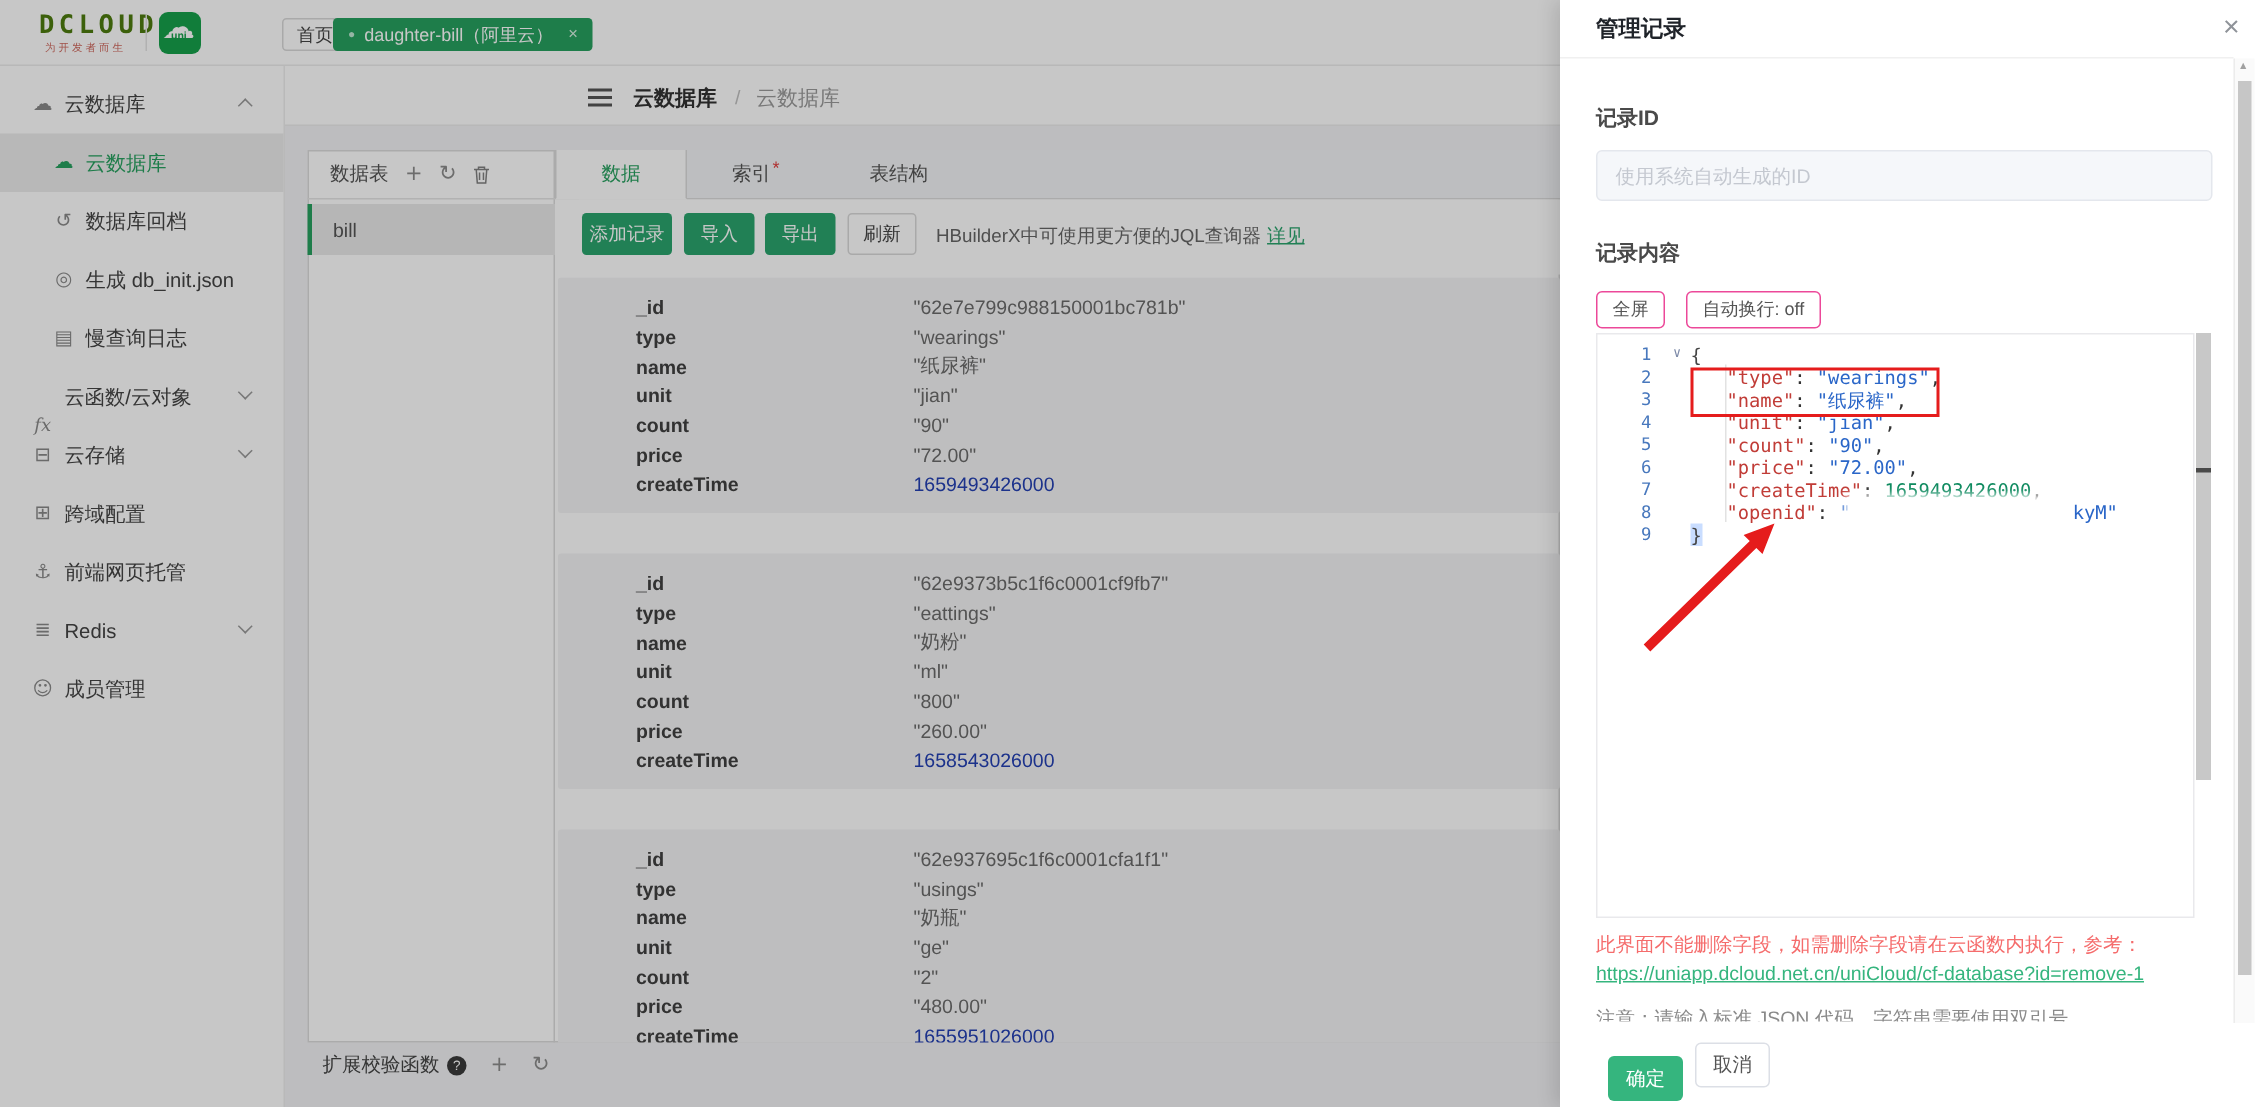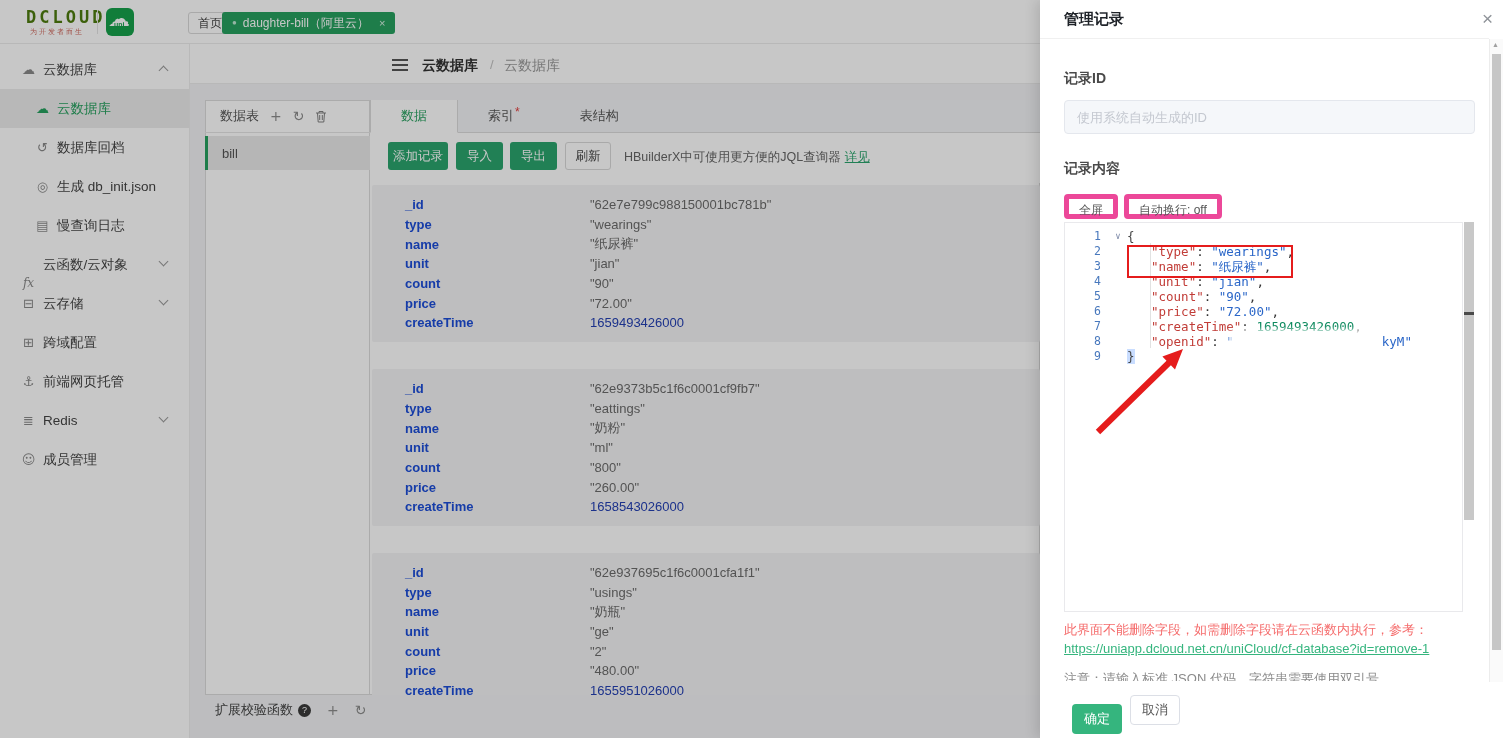--- a/index.html
+++ b/index.html
@@ -85,21 +85,21 @@
   #btn-export { left:124px; width:47px; }
   #btn-refresh { position:absolute; left:179px; top:9px; width:46px; height:28px; background:#fff;
     border:1px solid #d9d9d9; border-radius:3px; font-size:12.5px; color:#444; line-height:26px; text-align:center; }
   #toolbar-hint { position:absolute; left:238px; top:16px; font-size:12.5px; color:#666; }
   #toolbar-hint a { color:#2ba46d; text-decoration:underline; margin-left:4px; }
 
   
   #records { position:absolute; left:372px; top:185px; width:668px; height:510px; overflow:hidden; z-index:2; }
   .record-card { width:668px; background:#f4f4f5; border-radius:2px; margin-bottom:27px; padding:10px 0 9px 0; }
   .record-row { display:flex; height:19.7px; align-items:center; }
-  .record-row .field-key { width:185px; margin-left:33px; font-size:13px; font-weight:bold; color:#1d4ed8; }
+  .record-row .field-key { width:185px; margin-left:52px; font-size:13px; font-weight:bold; color:#404040; }
   .record-row .field-value { font-size:13px; color:#6b6b6b; }
   .record-row .field-value.link { color:#2440b3; }
 
   
   #ext-row { position:absolute; left:215px; top:700px; height:20px; display:flex; align-items:center; z-index:2; }
   #ext-label { font-size:13px; color:#444; }
   #help-circle { width:13px; height:13px; border-radius:50%; background:#3a3a3a; color:#fff; font-size:9px;
     text-align:center; line-height:13px; margin-left:5px; }
   #ext-row .mini-icon { margin-left:16px; }
 
@@ -108,21 +108,21 @@
     box-shadow:-4px 0 12px rgba(0,0,0,0.12); }
   #drawer-title { position:absolute; left:24px; top:10px; font-size:15px; font-weight:bold; color:#1f2329; }
   #drawer-close { position:absolute; left:442px; top:8px; font-size:19px; color:#8f9399; cursor:pointer; }
   #drawer-head-line { position:absolute; left:0; top:38px; width:449px; height:1px; background:#f0f0f0; }
 
   .drawer-label { position:absolute; left:24px; font-size:14px; font-weight:bold; color:#4a4a4a; }
   #record-id-input { position:absolute; left:24px; top:100px; width:411px; height:34px; background:#f5f7fa;
     border:1px solid #e4e7ed; border-radius:4px; padding:0 12px; font-size:13px; color:#333; }
   #record-id-input::placeholder { color:#c4c8d0; }
 
-  .mini-btn { position:absolute; top:194px; height:25px; background:#fff; border:5px solid #ec4899;
+  .mini-btn { position:absolute; top:194px; height:25px; background:#fff; border:1px solid #ec4899;
     border-radius:4px; font-size:12px; color:#555; line-height:23px; padding:0 10px; }
   #btn-fullscreen { left:24px; }
   #btn-wrap { left:84px; }
 
   
   #editor { position:absolute; left:24px; top:222px; width:399px; height:390px; background:#fff;
     border:1px solid #e9e9ec; font-family:"DejaVu Sans Mono",monospace; font-size:12.5px; padding-top:6px;
     overflow:hidden; }
   .code-line { height:15px; line-height:15px; display:flex; white-space:pre; }
   .code-line .ln { width:44px; text-align:right; padding-right:8px; color:#4878bd; font-size:11.5px; }

